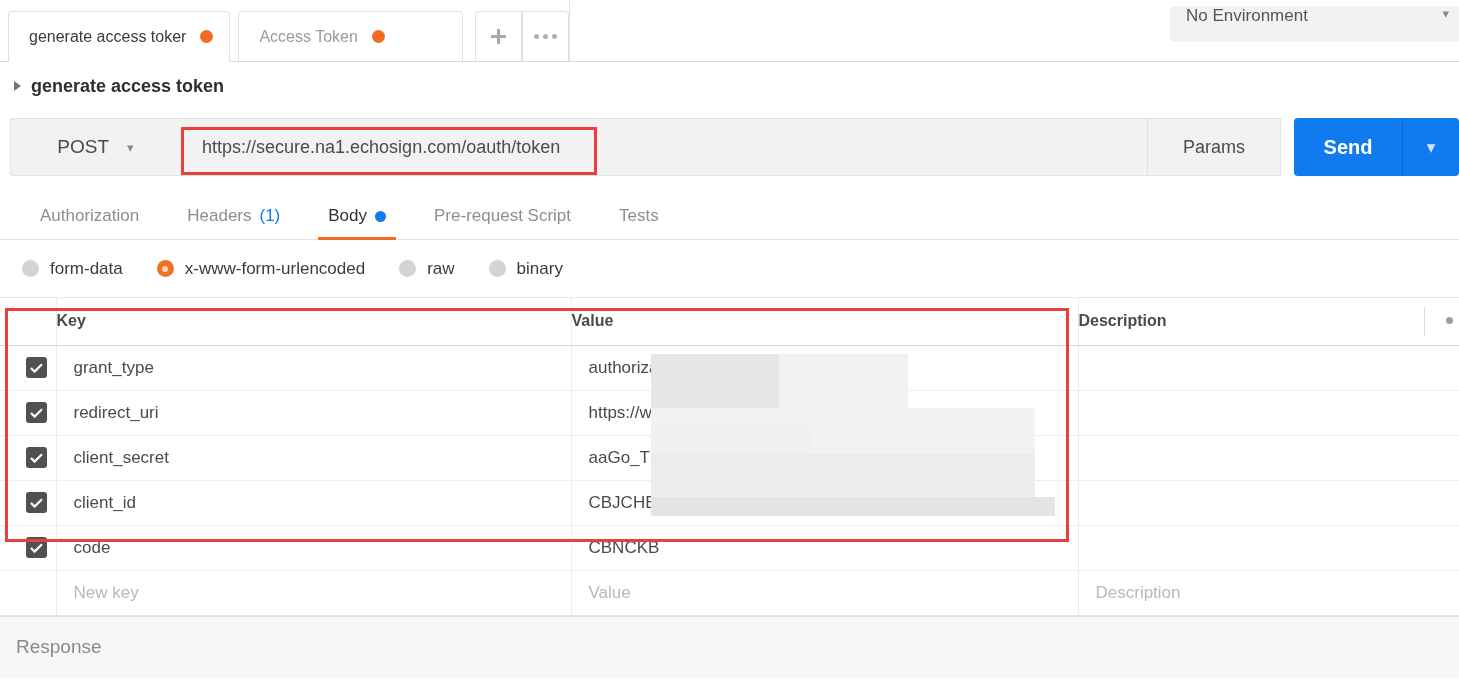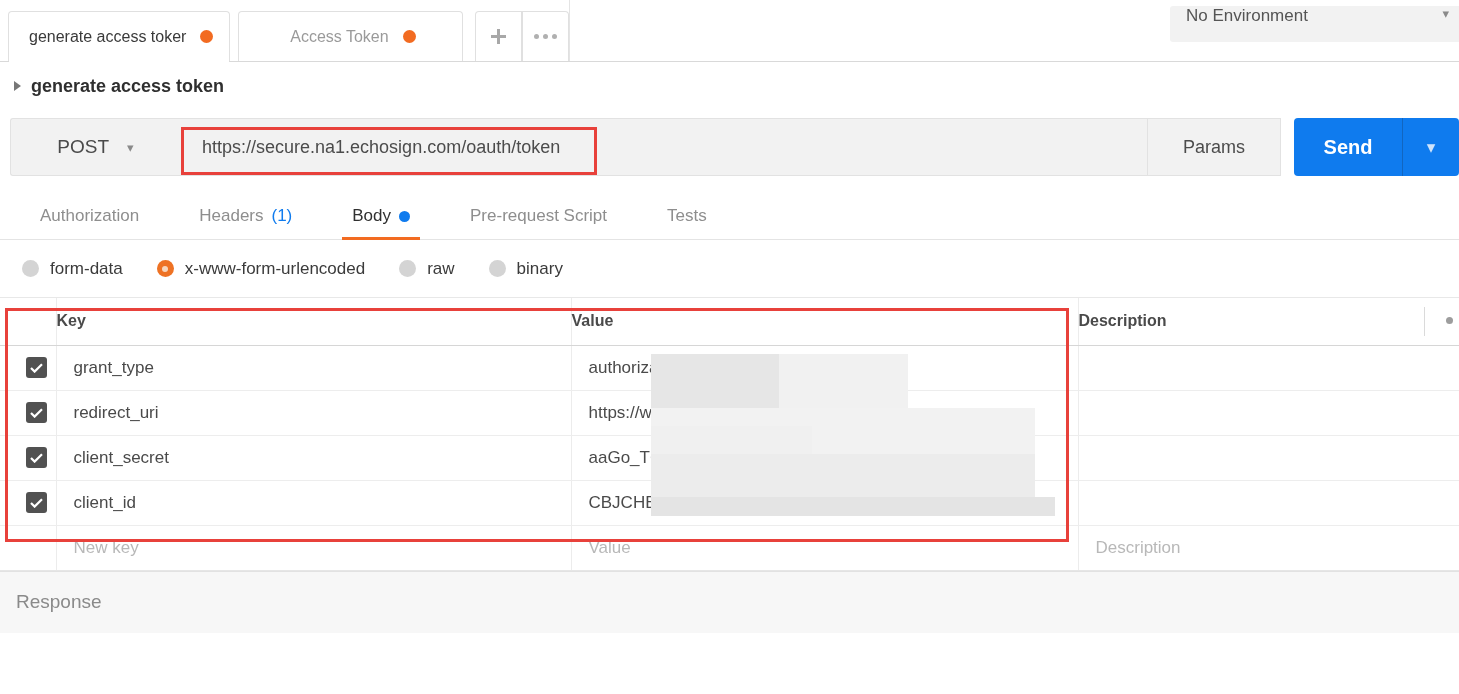--- a/index.html
+++ b/index.html
@@ -35,21 +35,21 @@
     padding: 0 16px 0 20px;
     border: 1px solid #e0e0e0;
     border-bottom: none;
     border-radius: 4px 4px 0 0;
     background: #ffffff;
     font-size: 16px;
     color: #3a3a3a;
     white-space: nowrap;
     margin-left: 8px;
     min-width: 210px;
-    justify-content: center;
+    justify-content: flex-start;
     gap: 14px;
   }
   .tab.inactive { color: #9a9a9a; min-width: 225px; }
   .tab.active::after {
     content: "";
     position: absolute;
     left: 0; right: 0; bottom: -1px;
     height: 2px;
     background: #ffffff;
   }
@@ -208,21 +208,21 @@
   }
 
   
   .subtabs {
     display: flex;
     align-items: flex-end;
     height: 46px;
     margin-top: 18px;
     padding-left: 16px;
     border-bottom: 1px solid #e4e4e4;
-    gap: 12px;
+    gap: 0;
   }
   .subtab {
     height: 46px;
     display: flex;
     align-items: center;
     gap: 8px;
     padding: 0 24px;
     font-size: 17px;
     color: #8e8e8e;
     position: relative;
@@ -512,20 +512,32 @@
           <span class="cbx">
             <svg width="13" height="10" viewBox="0 0 13 10">
                 <path d="M1 5 L4.6 8.6 L12 1.2" stroke="#ffffff" stroke-width="2.2" fill="none"></path>
               </svg>
           </span>
         </td>
         <td>client_id</td>
         <td>CBJCHBC</td>
         <td></td>
       </tr>
+      <tr>
+        <td class="checkcell">
+          <span class="cbx">
+            <svg width="13" height="10" viewBox="0 0 13 10">
+                <path d="M1 5 L4.6 8.6 L12 1.2" stroke="#ffffff" stroke-width="2.2" fill="none"></path>
+              </svg>
+          </span>
+        </td>
+        <td>code</td>
+        <td>CBNCKB</td>
+        <td></td>
+      </tr>
       <tr class="newrow">
         <td class="checkcell"></td>
         <td>New key</td>
         <td>Value</td>
         <td>Description</td>
       </tr>
     </tbody>
   </table>
 
   <div class="redact" style="left:651px; top:56px;  width:128px; height:54px; background:#e6e6e6;"></div>

